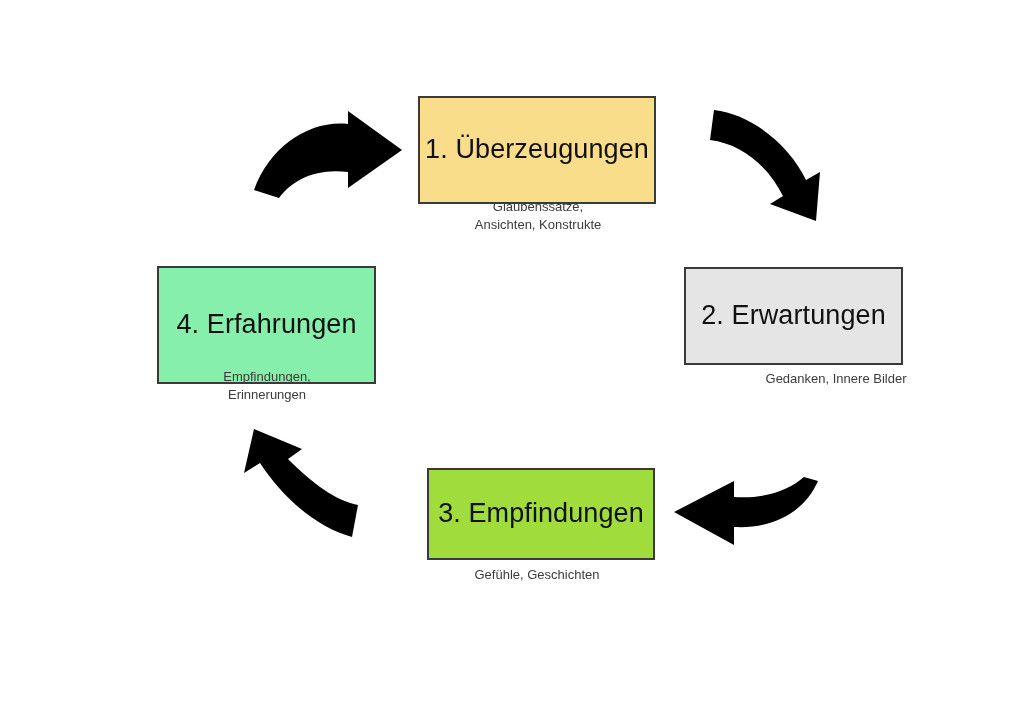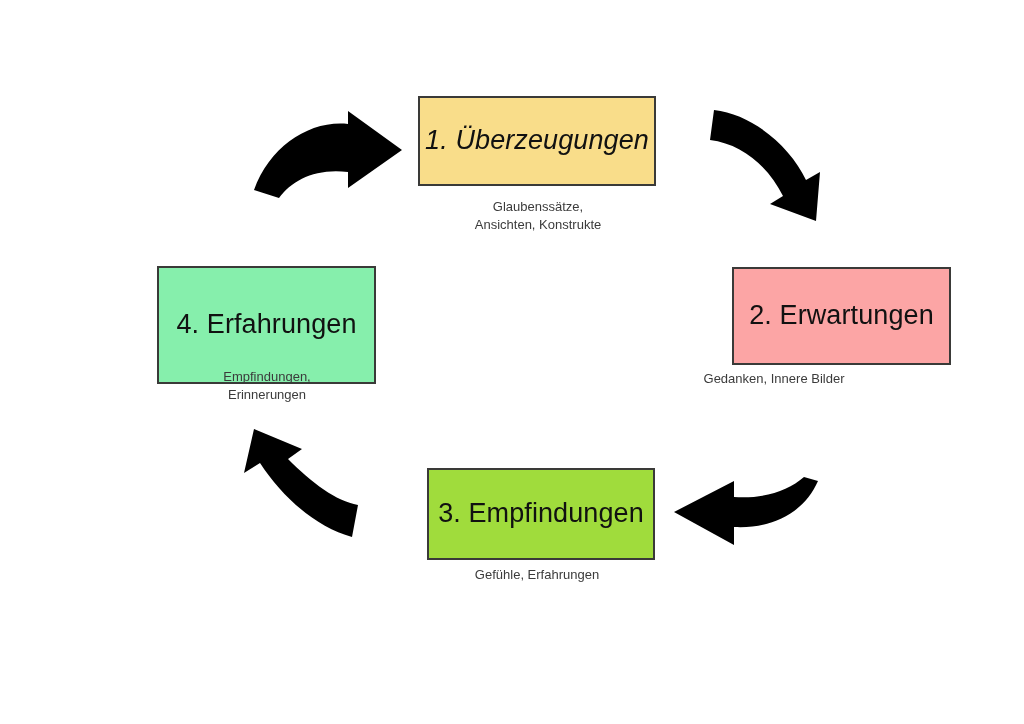--- a/index.html
+++ b/index.html
@@ -55,35 +55,35 @@
   }
   .arrow path {
     fill: #000000;
   }
 </style>
 </head>
 <body>
 
 <div id="canvas" style="background: rgb(255, 255, 255);">
 
-  <div class="node" id="box1" style="left: 418px; top: 96px; width: 238px; height: 90px; background: rgb(249, 221, 138); border-color: rgb(58, 58, 56); font-style: italic;">
+  <div class="node" id="box1" style="left: 418px; top: 96px; width: 238px; height: 108px; background: rgb(249, 221, 138); border-color: rgb(58, 58, 56);">
     <span class="node-label">1. Überzeugungen</span>
   </div>
   <div class="caption" style="left:398px; top:198px; width:280px;">Glaubenssätze,
 Ansichten, Konstrukte</div>
 
-  <div class="node" id="box2" style="left: 732px; top: 267px; width: 219px; height: 98px; background: #fca5a5; border-color: rgb(58, 58, 56);">
+  <div class="node" id="box2" style="left: 684px; top: 267px; width: 219px; height: 98px; background: #e5e5e5; border-color: rgb(58, 58, 56);">
     <span class="node-label">2. Erwartungen</span>
   </div>
-  <div class="caption" style="left:648px; top:370px; width:252px;">Gedanken, Innere Bilder</div>
+  <div class="caption" style="left:710px; top:370px; width:252px;">Gedanken, Innere Bilder</div>
 
   <div class="node" id="box3" style="left: 427px; top: 468px; width: 228px; height: 92px; background: rgb(160, 220, 60); border-color: rgb(58, 58, 56);">
     <span class="node-label">3. Empfindungen</span>
   </div>
-  <div class="caption" style="left:412px; top:566px; width:250px;">Gefühle, Erfahrungen</div>
+  <div class="caption" style="left:412px; top:566px; width:250px;">Gefühle, Geschichten</div>
 
   <div class="node" id="box4" style="left: 157px; top: 266px; width: 219px; height: 118px; background: #86efac; border-color: rgb(58, 58, 56);">
     <span class="node-label">4. Erfahrungen</span>
   </div>
   <div class="caption" style="left:142px; top:368px; width:250px;">Empfindungen,
 Erinnerungen</div>
 
   <div class="arrow" style="left:252px; top:110px; width:152px; height:90px;">
     <svg width="152" height="90" viewBox="0 0 152 90">
       <path d="

